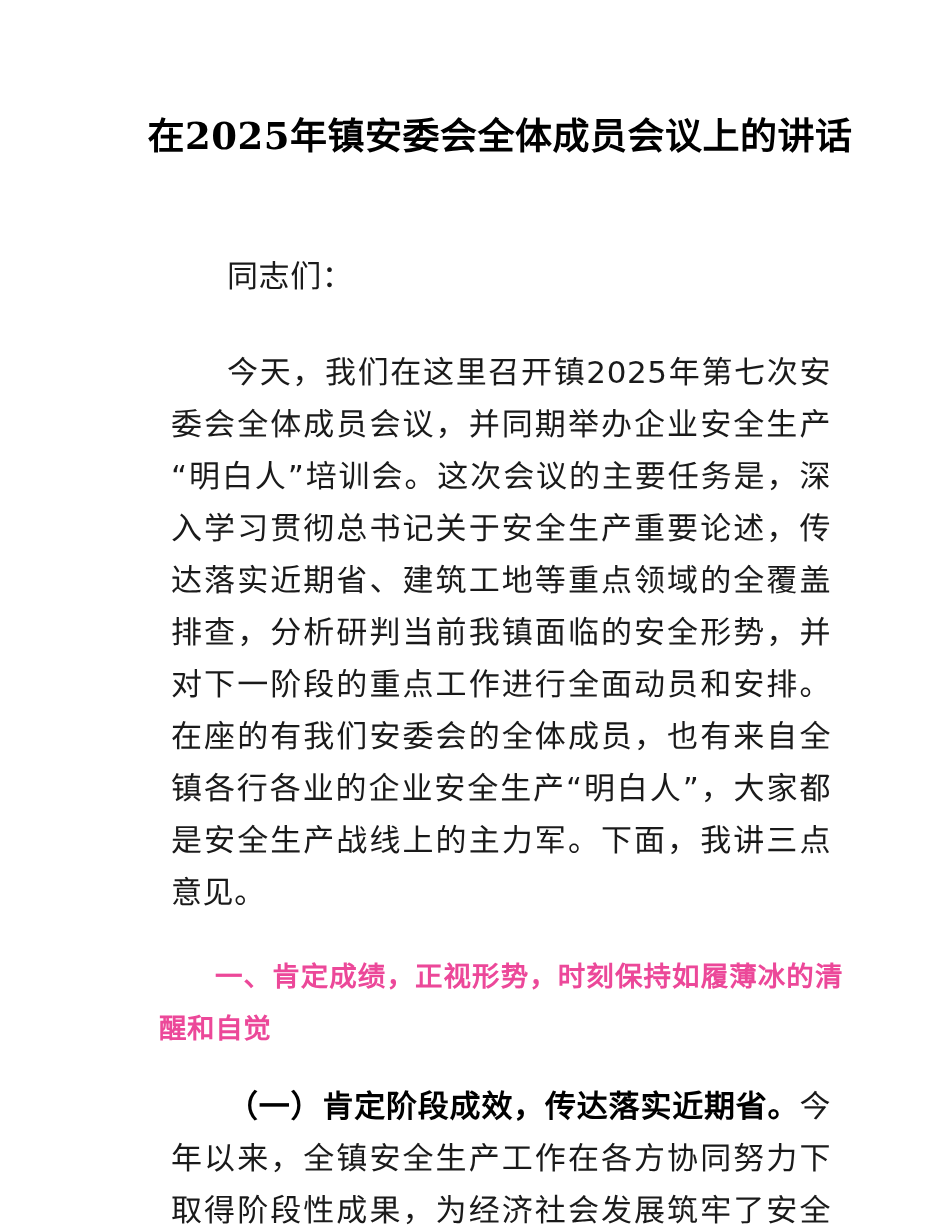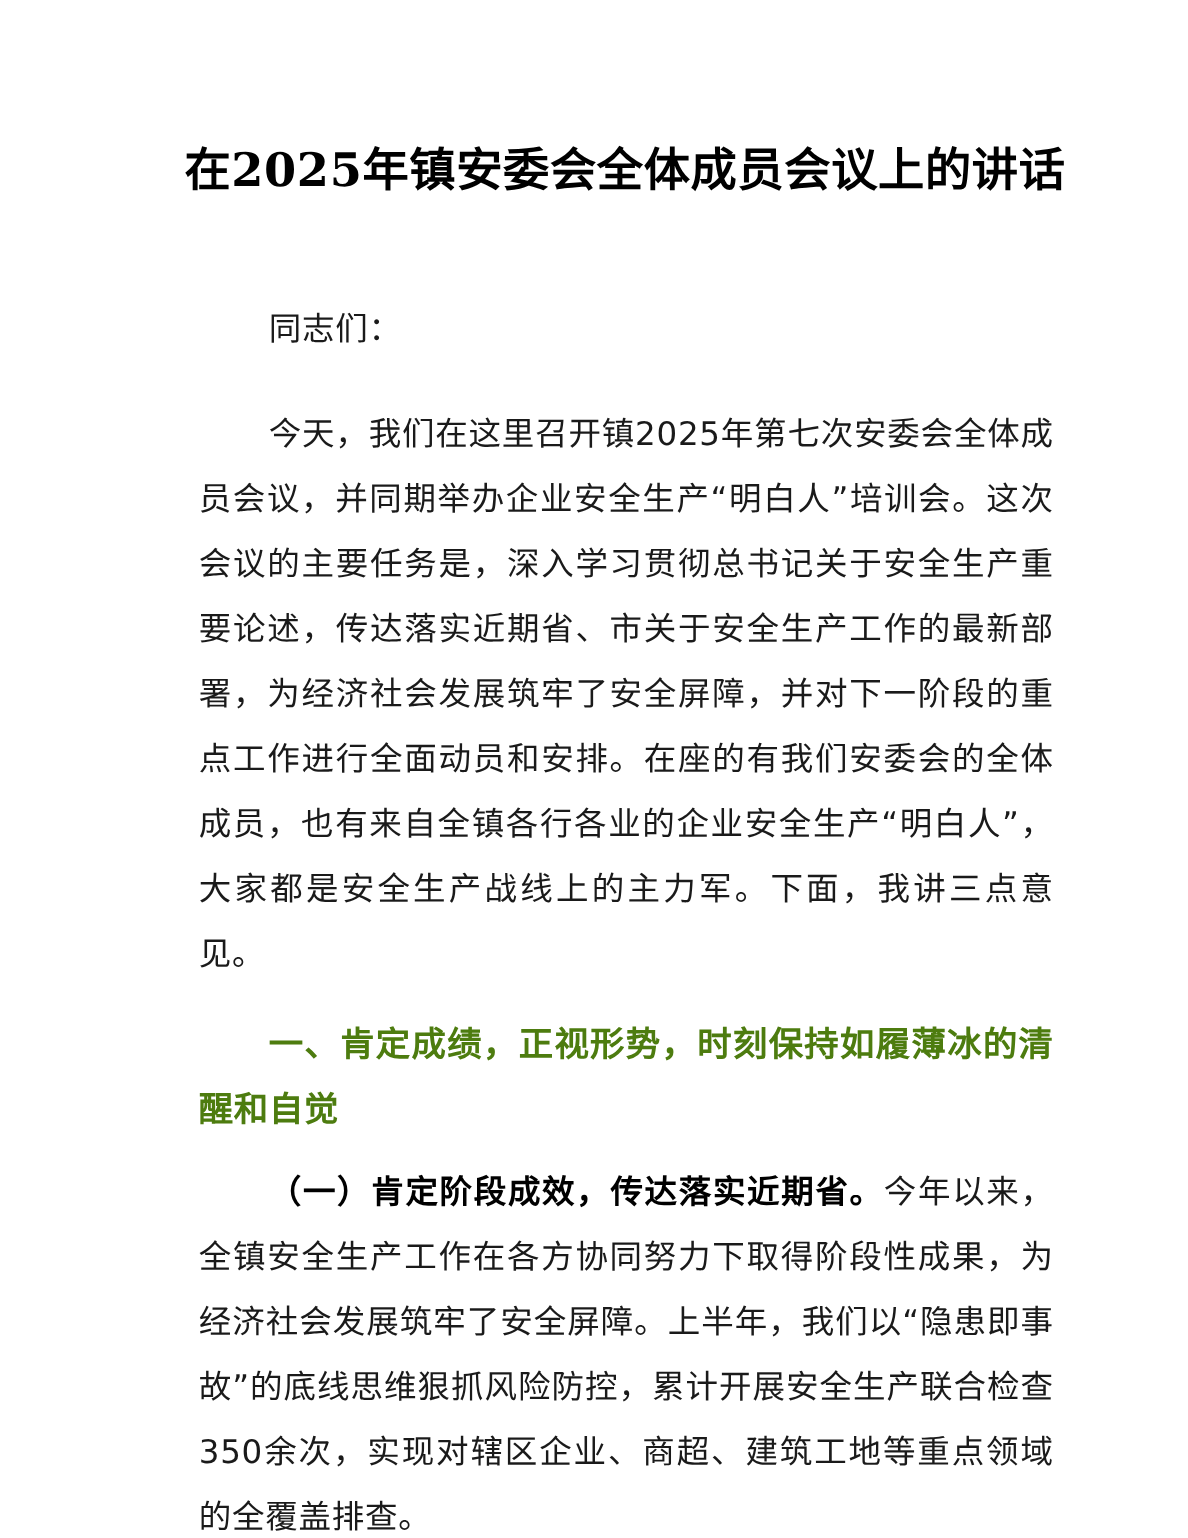--- a/index.html
+++ b/index.html
@@ -37,26 +37,26 @@
   
   .body-block {
     position: absolute;
     left: 134px;
     top: 238px;
     width: 684px;
   }
 
   .para {
     font-family: "DejaVu Sans", "Liberation Sans", sans-serif;
-    font-size: 26px;
+    font-size: 31px;
     line-height: 52px;
     text-align: justify;
     text-justify: inter-ideograph;
     letter-spacing: 0.6px;
-    margin: 0;
+    margin: 12px;
     color: #1a1a1a;
   }
 
   .para.salutation {
     text-indent: 56px;
     margin-bottom: 18px;
   }
 
   .para.indent {
     text-indent: 56px;
@@ -66,21 +66,21 @@
   .heading {
     font-family: "DejaVu Sans", "Liberation Sans", sans-serif;
     font-size: 27.5px;
     line-height: 52px;
     font-weight: 700;
     text-indent: 56px;
     text-align: justify;
     text-justify: inter-ideograph;
     letter-spacing: 0.6px;
     margin: 0;
-    color: #4d7c0f;
+    color: #ec4899;
   }
 
   .lead-bold {
     font-weight: 700;
     color: #000000;
   }
 
   .spacer-sm { height: 14px; }
   .spacer-md { height: 20px; }
 </style>
@@ -90,21 +90,21 @@
 <div class="page">
 
   <div class="doc-title">在2025年镇安委会全体成员会议上的讲话</div>
 
   <div class="body-block">
 
     <p class="para salutation">同志们：</p>
 
     <div class="spacer-sm"></div>
 
-    <p class="para indent">今天，我们在这里召开镇2025年第七次安委会全体成员会议，并同期举办企业安全生产“明白人”培训会。这次会议的主要任务是，深入学习贯彻总书记关于安全生产重要论述，传达落实近期省、市关于安全生产工作的最新部署，为经济社会发展筑牢了安全屏障，并对下一阶段的重点工作进行全面动员和安排。在座的有我们安委会的全体成员，也有来自全镇各行各业的企业安全生产“明白人”，大家都是安全生产战线上的主力军。下面，我讲三点意见。</p>
+    <p class="para indent">今天，我们在这里召开镇2025年第七次安委会全体成员会议，并同期举办企业安全生产“明白人”培训会。这次会议的主要任务是，深入学习贯彻总书记关于安全生产重要论述，传达落实近期省、建筑工地等重点领域的全覆盖排查，分析研判当前我镇面临的安全形势，并对下一阶段的重点工作进行全面动员和安排。在座的有我们安委会的全体成员，也有来自全镇各行各业的企业安全生产“明白人”，大家都是安全生产战线上的主力军。下面，我讲三点意见。</p>
 
     <div class="spacer-md"></div>
 
     <p class="heading">一、肯定成绩，正视形势，时刻保持如履薄冰的清醒和自觉</p>
 
     <div class="spacer-sm"></div>
 
     <p class="para indent">
       <span class="lead-bold">（一）肯定阶段成效，传达落实近期省。</span><span>今年以来，全镇安全生产工作在各方协同努力下取得阶段性成果，为经济社会发展筑牢了安全屏障。上半年，我们以“隐患即事故”的底线思维狠抓风险防控，累计开展安全生产联合检查350余次，实现对辖区企业、商超、建筑工地等重点领域的全覆盖排查。</span>
     </p>

